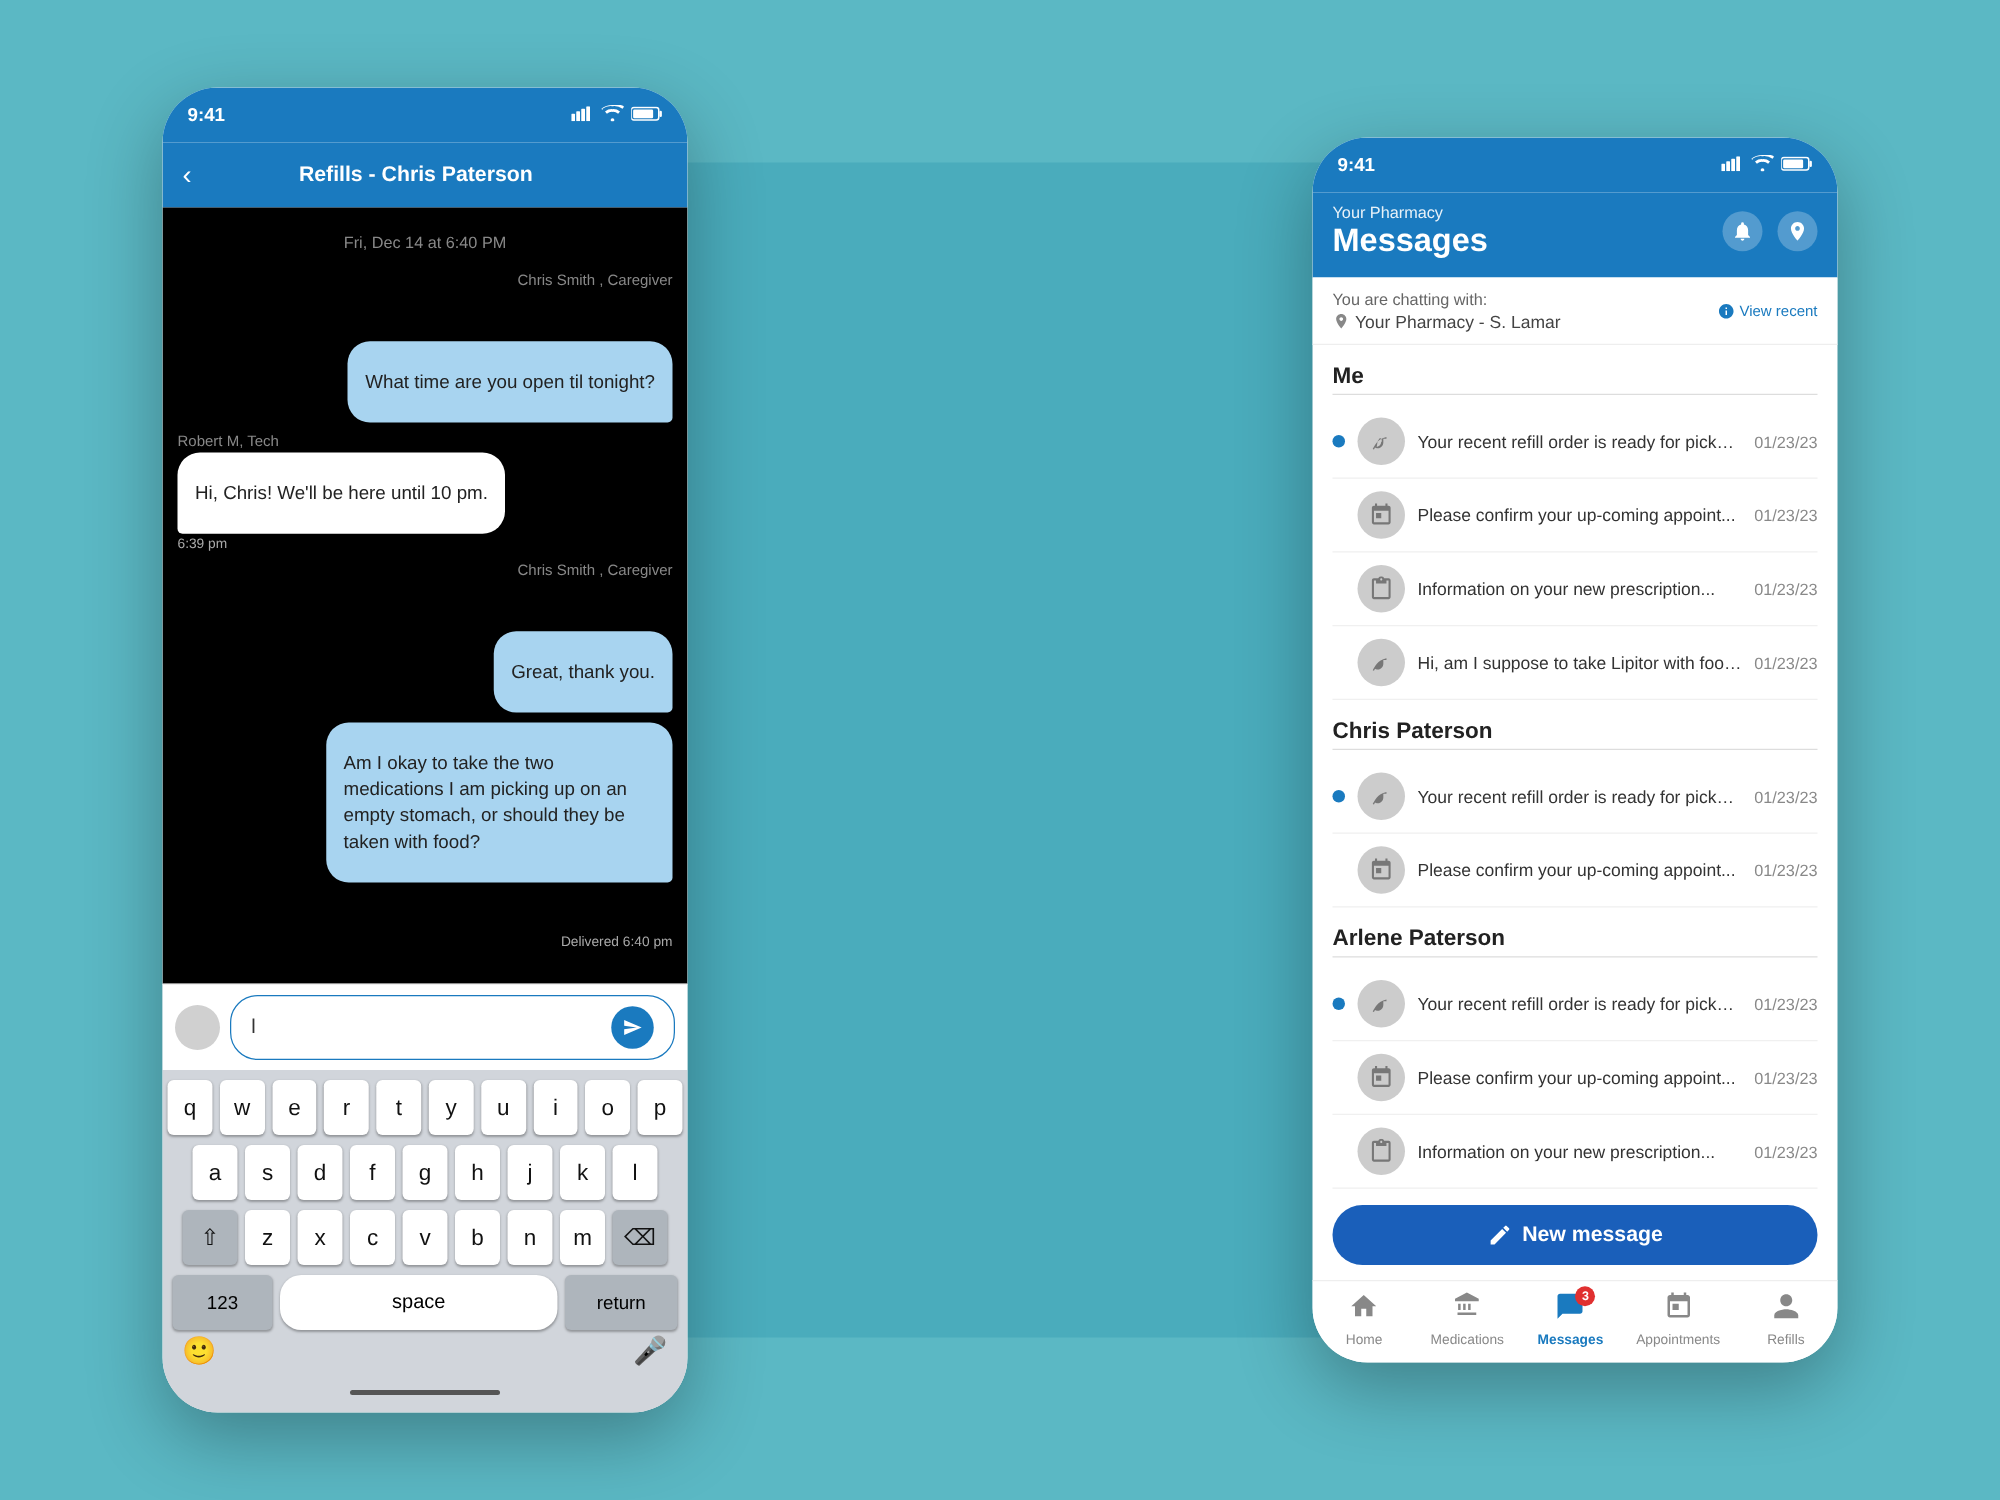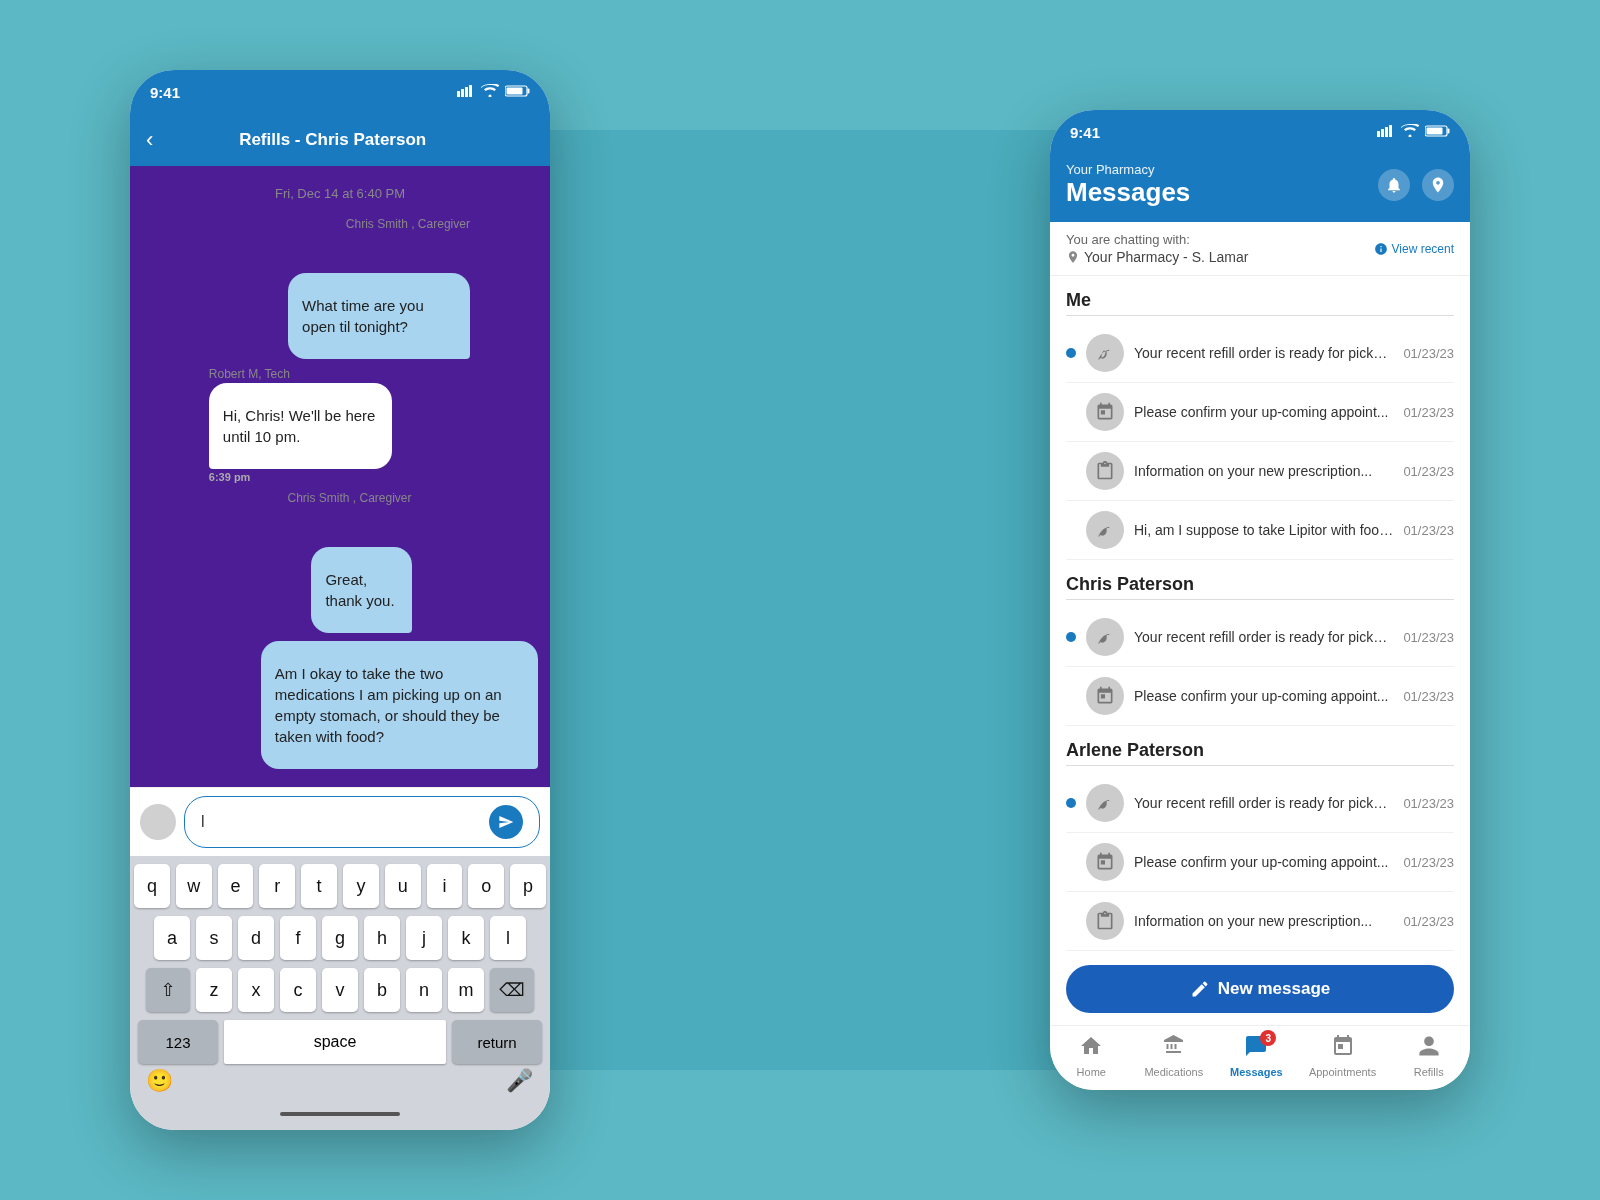--- a/index.html
+++ b/index.html
@@ -73,27 +73,26 @@
     }
     .header-title {
       font-size: 17px;
       font-weight: 600;
       flex: 1;
       text-align: center;
       margin-right: 34px;
     }
     .chat-area {
       flex: 1;
-      background: #4c1d95;
+      background: #000000;
       overflow-y: auto;
       padding: 16px 12px;
       display: flex;
       flex-direction: column;
       gap: 8px;
-      align-items: center;
     }
     .date-divider {
       text-align: center;
       color: #888;
       font-size: 13px;
       margin: 4px 0 8px;
     }
     .sender-label {
       font-size: 12px;
       color: #888;
@@ -118,21 +117,20 @@
       color: #222;
       align-self: flex-end;
       border-bottom-right-radius: 4px;
     }
     .msg-group { display: flex; flex-direction: column; }
     .msg-group.right { align-items: flex-end; gap: 40px; }
     .timestamp {
       font-size: 11px;
       color: #aaa;
       margin-top: 2px;
-      font-weight: bold;
     }
     .timestamp.right { text-align: right; }
 
     
     .input-area {
       background: white;
       padding: 8px 10px;
       display: flex;
       align-items: center;
       gap: 8px;
@@ -220,21 +218,21 @@
       display: flex;
       align-items: center;
       justify-content: center;
       box-shadow: 0 1px 2px rgba(0,0,0,0.3);
       cursor: pointer;
       flex-shrink: 0;
     }
     .kb-space {
       flex: 1;
       background: white;
-      border-radius: 2px;
+      border-radius: 17px;
       height: 44px;
       display: flex;
       align-items: center;
       justify-content: center;
       font-size: 16px;
       box-shadow: 0 1px 2px rgba(0,0,0,0.3);
       cursor: pointer;
     }
     .kb-return {
       background: #aeb5bc;

